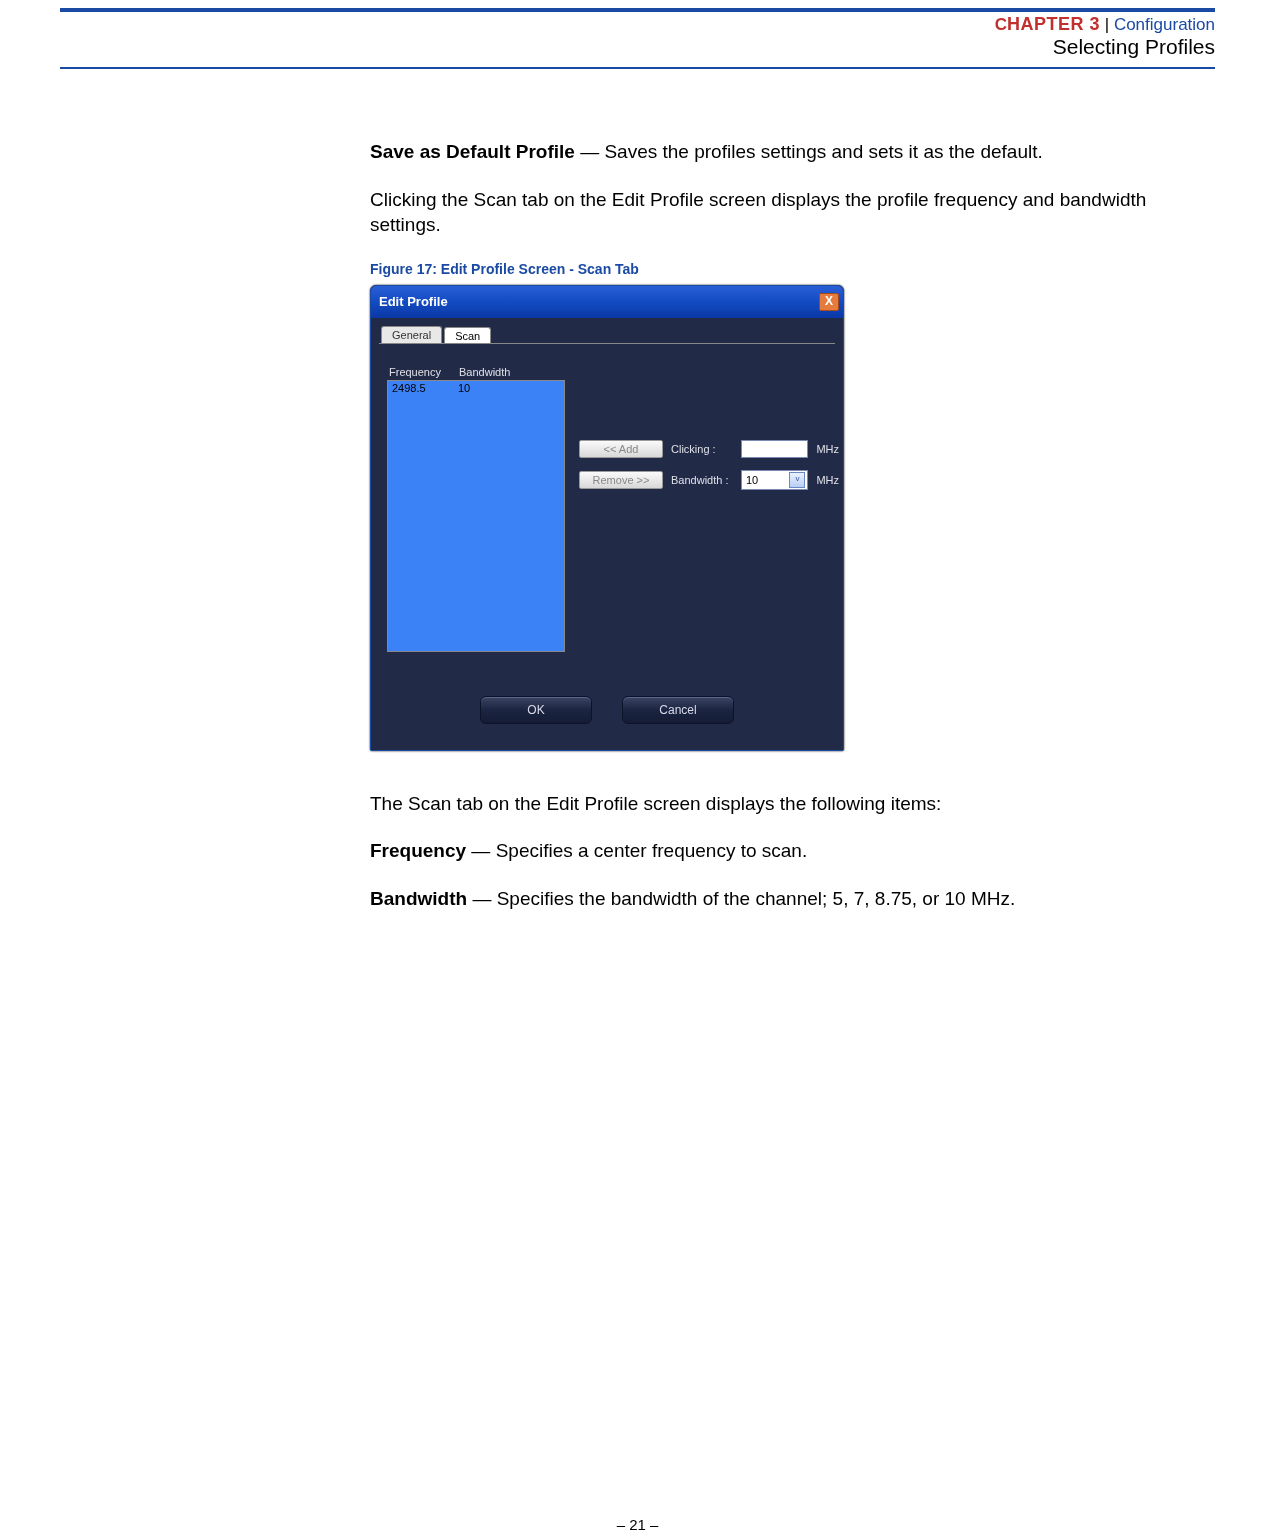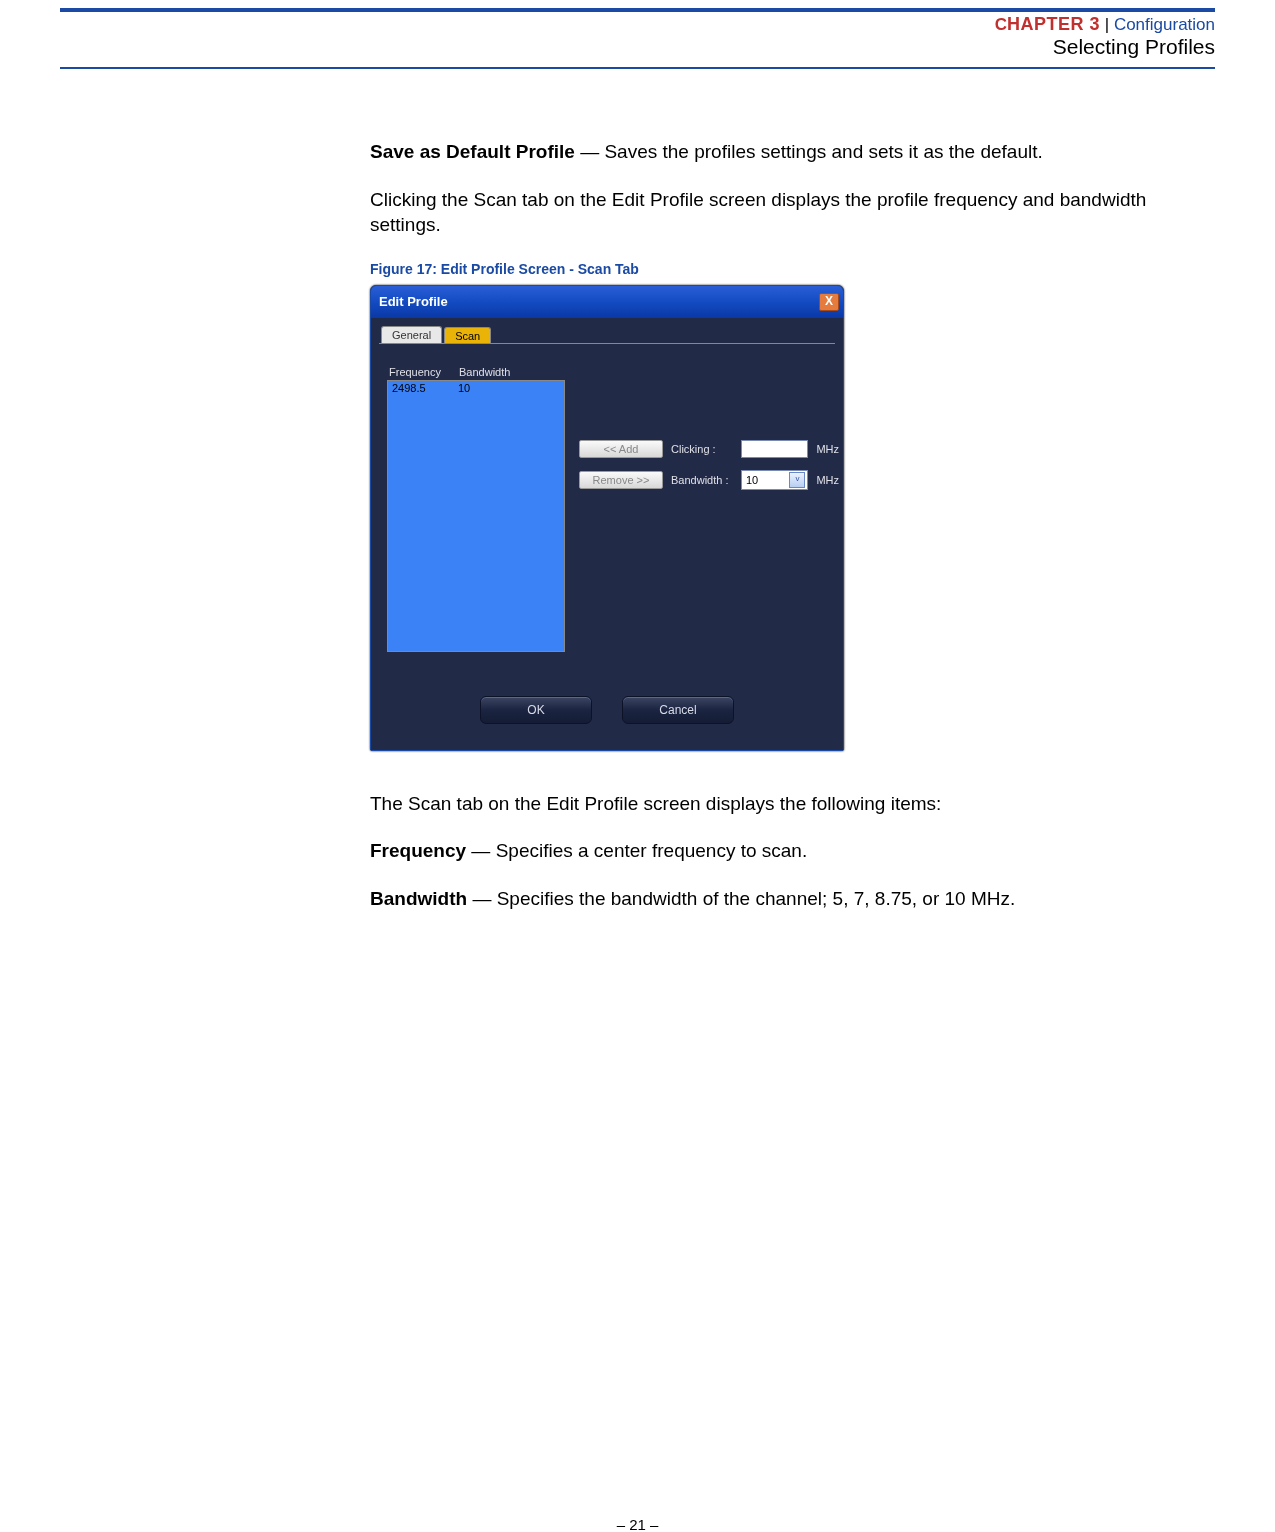--- a/index.html
+++ b/index.html
@@ -107,21 +107,21 @@
     font: 11px Tahoma, sans-serif;
     padding: 2px 10px 2px 10px;
     border: 1px solid #888;
     border-bottom: none;
     border-radius: 3px 3px 0 0;
     background: #e8e8e8;
     color: #333;
     margin-right: 2px;
   }
   .tab.active {
-    background: #eab308;
+    background: #ffffff;
     color: #000;
     position: relative;
     top: 1px;
   }
   .tab-pane {
     border-top: 1px solid #888;
     padding-top: 22px;
     min-height: 330px;
     position: relative;
   }

